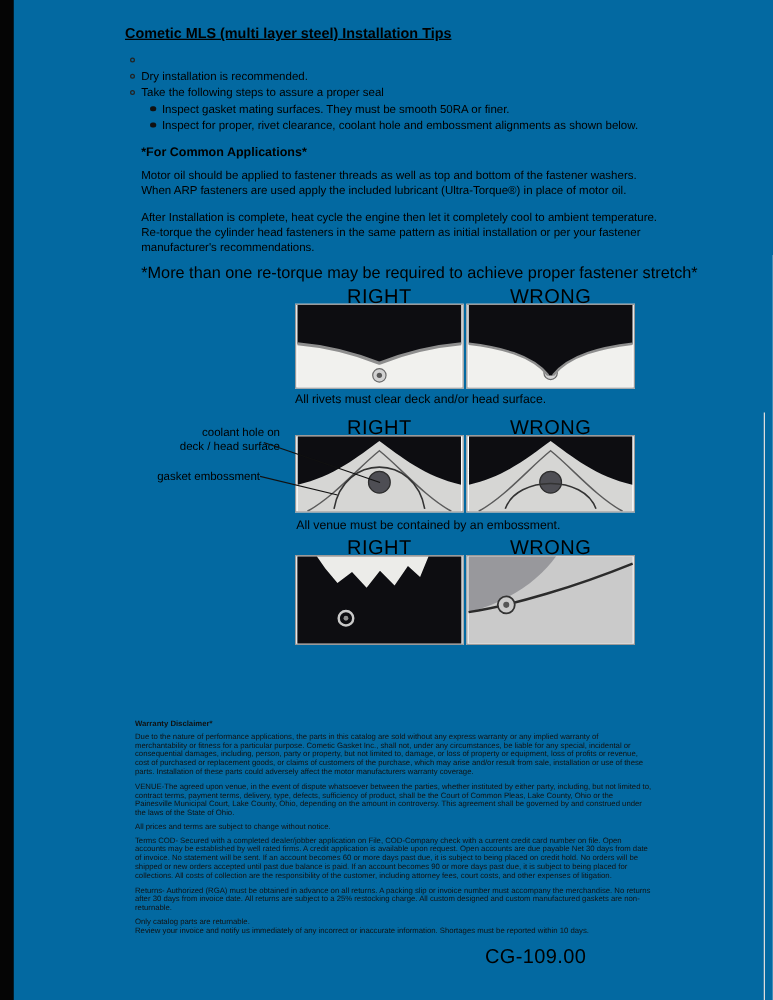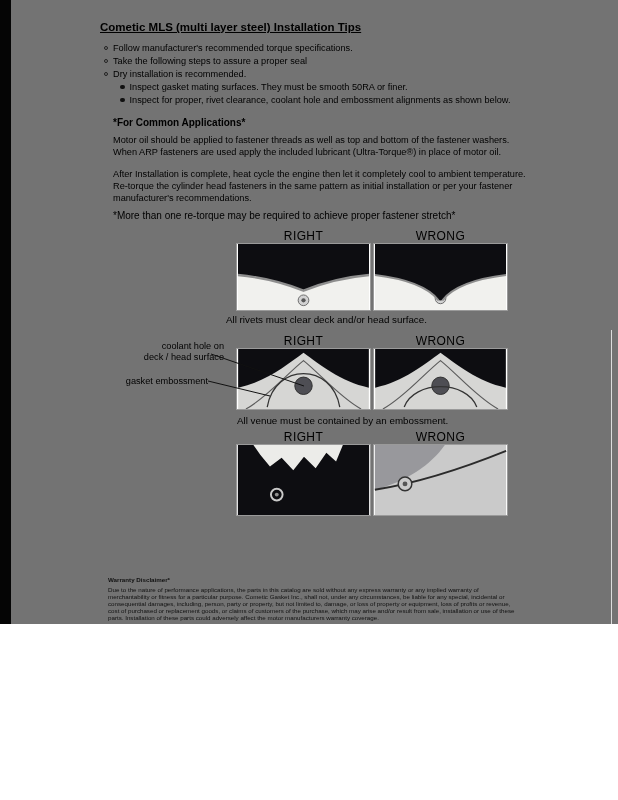--- a/index.html
+++ b/index.html
@@ -1,45 +1,45 @@
 <!DOCTYPE html>
 <html><head>
 <meta charset="utf-8">
 <style>
   * { margin:0; padding:0; box-sizing:border-box; }
   html,body { width:618px; height:800px; }
   body { font-family:"Liberation Sans", sans-serif; background:#ffffff; }
-  .page { position:relative; width:618px; height:624px; background:#737373; color:#000; overflow:hidden; }
+  .page { position:relative; width:618px; height:800px; background:#0369a1; color:#000; overflow:hidden; }
   .abs { position:absolute; }
   .spine { left:0; top:0; width:11px; height:800px; background:#050505; }
   .edge-line { left:611px; top:330px; width:1px; height:470px; background:#dcdcdc; }
 
   .title { left:100px; top:21px; font-size:11.5px; font-weight:bold; text-decoration:underline; white-space:nowrap; }
 
   .tips { left:104px; top:42px; font-size:9.2px; line-height:13px; }
   .tip-row { white-space:nowrap; }
   .sub { margin-left:16px; }
   .mk-o { display:inline-block; width:4px; height:4px; border:1px solid #222; border-radius:50%; margin-right:5px; vertical-align:1px; }
   .mk-f { display:inline-block; width:4.5px; height:4.5px; background:#111; border-radius:50%; margin-right:5px; vertical-align:1px; }
 
   .diesel-h { left:113px; top:117px; font-size:10px; font-weight:bold; }
   .para { left:113px; width:420px; font-size:9.2px; line-height:12px; }
   .p1 { top:134px; }
   .p2 { top:168px; }
-  .note { left:113px; top:210px; font-size:10px; white-space:nowrap; }
+  .note { left:113px; top:210px; font-size:13px; white-space:nowrap; }
 
-  .hdr { width:135px; text-align:center; font-size:12px; letter-spacing:0.4px; }
+  .hdr { width:135px; text-align:center; font-size:16px; letter-spacing:0.4px; }
   .cL { left:236px; }
   .cR { left:373px; }
   .r1h { top:229px; }  .r2h { top:334px; }  .r3h { top:430px; }
   .r1i { top:243px; }  .r2i { top:348px; }  .r3i { top:444px; }
   .dg { display:block; border:1px solid #9a9a9a; background:#fff; }
 
   .cap { font-size:9.8px; line-height:12.5px; }
-  .cap1 { left:226px; top:314px; white-space:nowrap; }
+  .cap1 { left:236px; top:314px; white-space:nowrap; }
   .cap2 { left:237px; top:415px; white-space:nowrap; }
   .cap3 { left:237px; top:520px; width:260px; white-space:pre-line; }
 
   .callout { font-size:9.2px; line-height:10.5px; text-align:right; white-space:pre-line; }
   .co1 { left:128px; top:341px; width:96px; }
   .co2 { left:116px; top:376px; width:92px; }
   .pointers { left:208px; top:346px; z-index:5; }
 
   .legal { left:108px; top:576px; width:413px; font-size:6.2px; line-height:7.1px; color:#111; }
   .legal-h { font-weight:bold; margin-bottom:3px; }
@@ -51,23 +51,23 @@
 </head>
 <body>
 
 <div class="page">
   <div class="abs spine"></div>
   <div class="abs edge-line"></div>
 
   <div class="abs title">Cometic MLS (multi layer steel) Installation Tips</div>
 
   <div class="abs tips">
-    <div class="tip-row"><span class="mk-o"></span><span>Follow manufacturer's recommended torque specifications.</span></div>
+    <div class="tip-row"><span class="mk-o"></span></div>
+    <div class="tip-row"><span class="mk-o"></span><span>Dry installation is recommended.</span></div>
     <div class="tip-row"><span class="mk-o"></span><span>Take the following steps to assure a proper seal</span></div>
-    <div class="tip-row"><span class="mk-o"></span><span>Dry installation is recommended.</span></div>
     <div class="tip-row sub"><span class="mk-f"></span><span>Inspect gasket mating surfaces.  They must be smooth 50RA or finer.</span></div>
     <div class="tip-row sub"><span class="mk-f"></span><span>Inspect for proper, rivet clearance, coolant hole and embossment alignments as shown below.</span></div>
   </div>
 
   <div class="abs diesel-h">*For Common Applications*</div>
   <div class="abs para p1">Motor oil should be applied to fastener threads as well as top and bottom of the fastener washers. When ARP fasteners are used apply the included lubricant (Ultra-Torque®) in place of motor oil.</div>
   <div class="abs para p2">After Installation is complete, heat cycle the engine then let it completely cool to ambient temperature. Re-torque the cylinder head fasteners in the same pattern as initial installation or per your fastener manufacturer's recommendations.</div>
   <div class="abs note">*More than one re-torque may be required to achieve proper fastener stretch*</div>
 
   <div class="abs hdr cL r1h">RIGHT</div>

